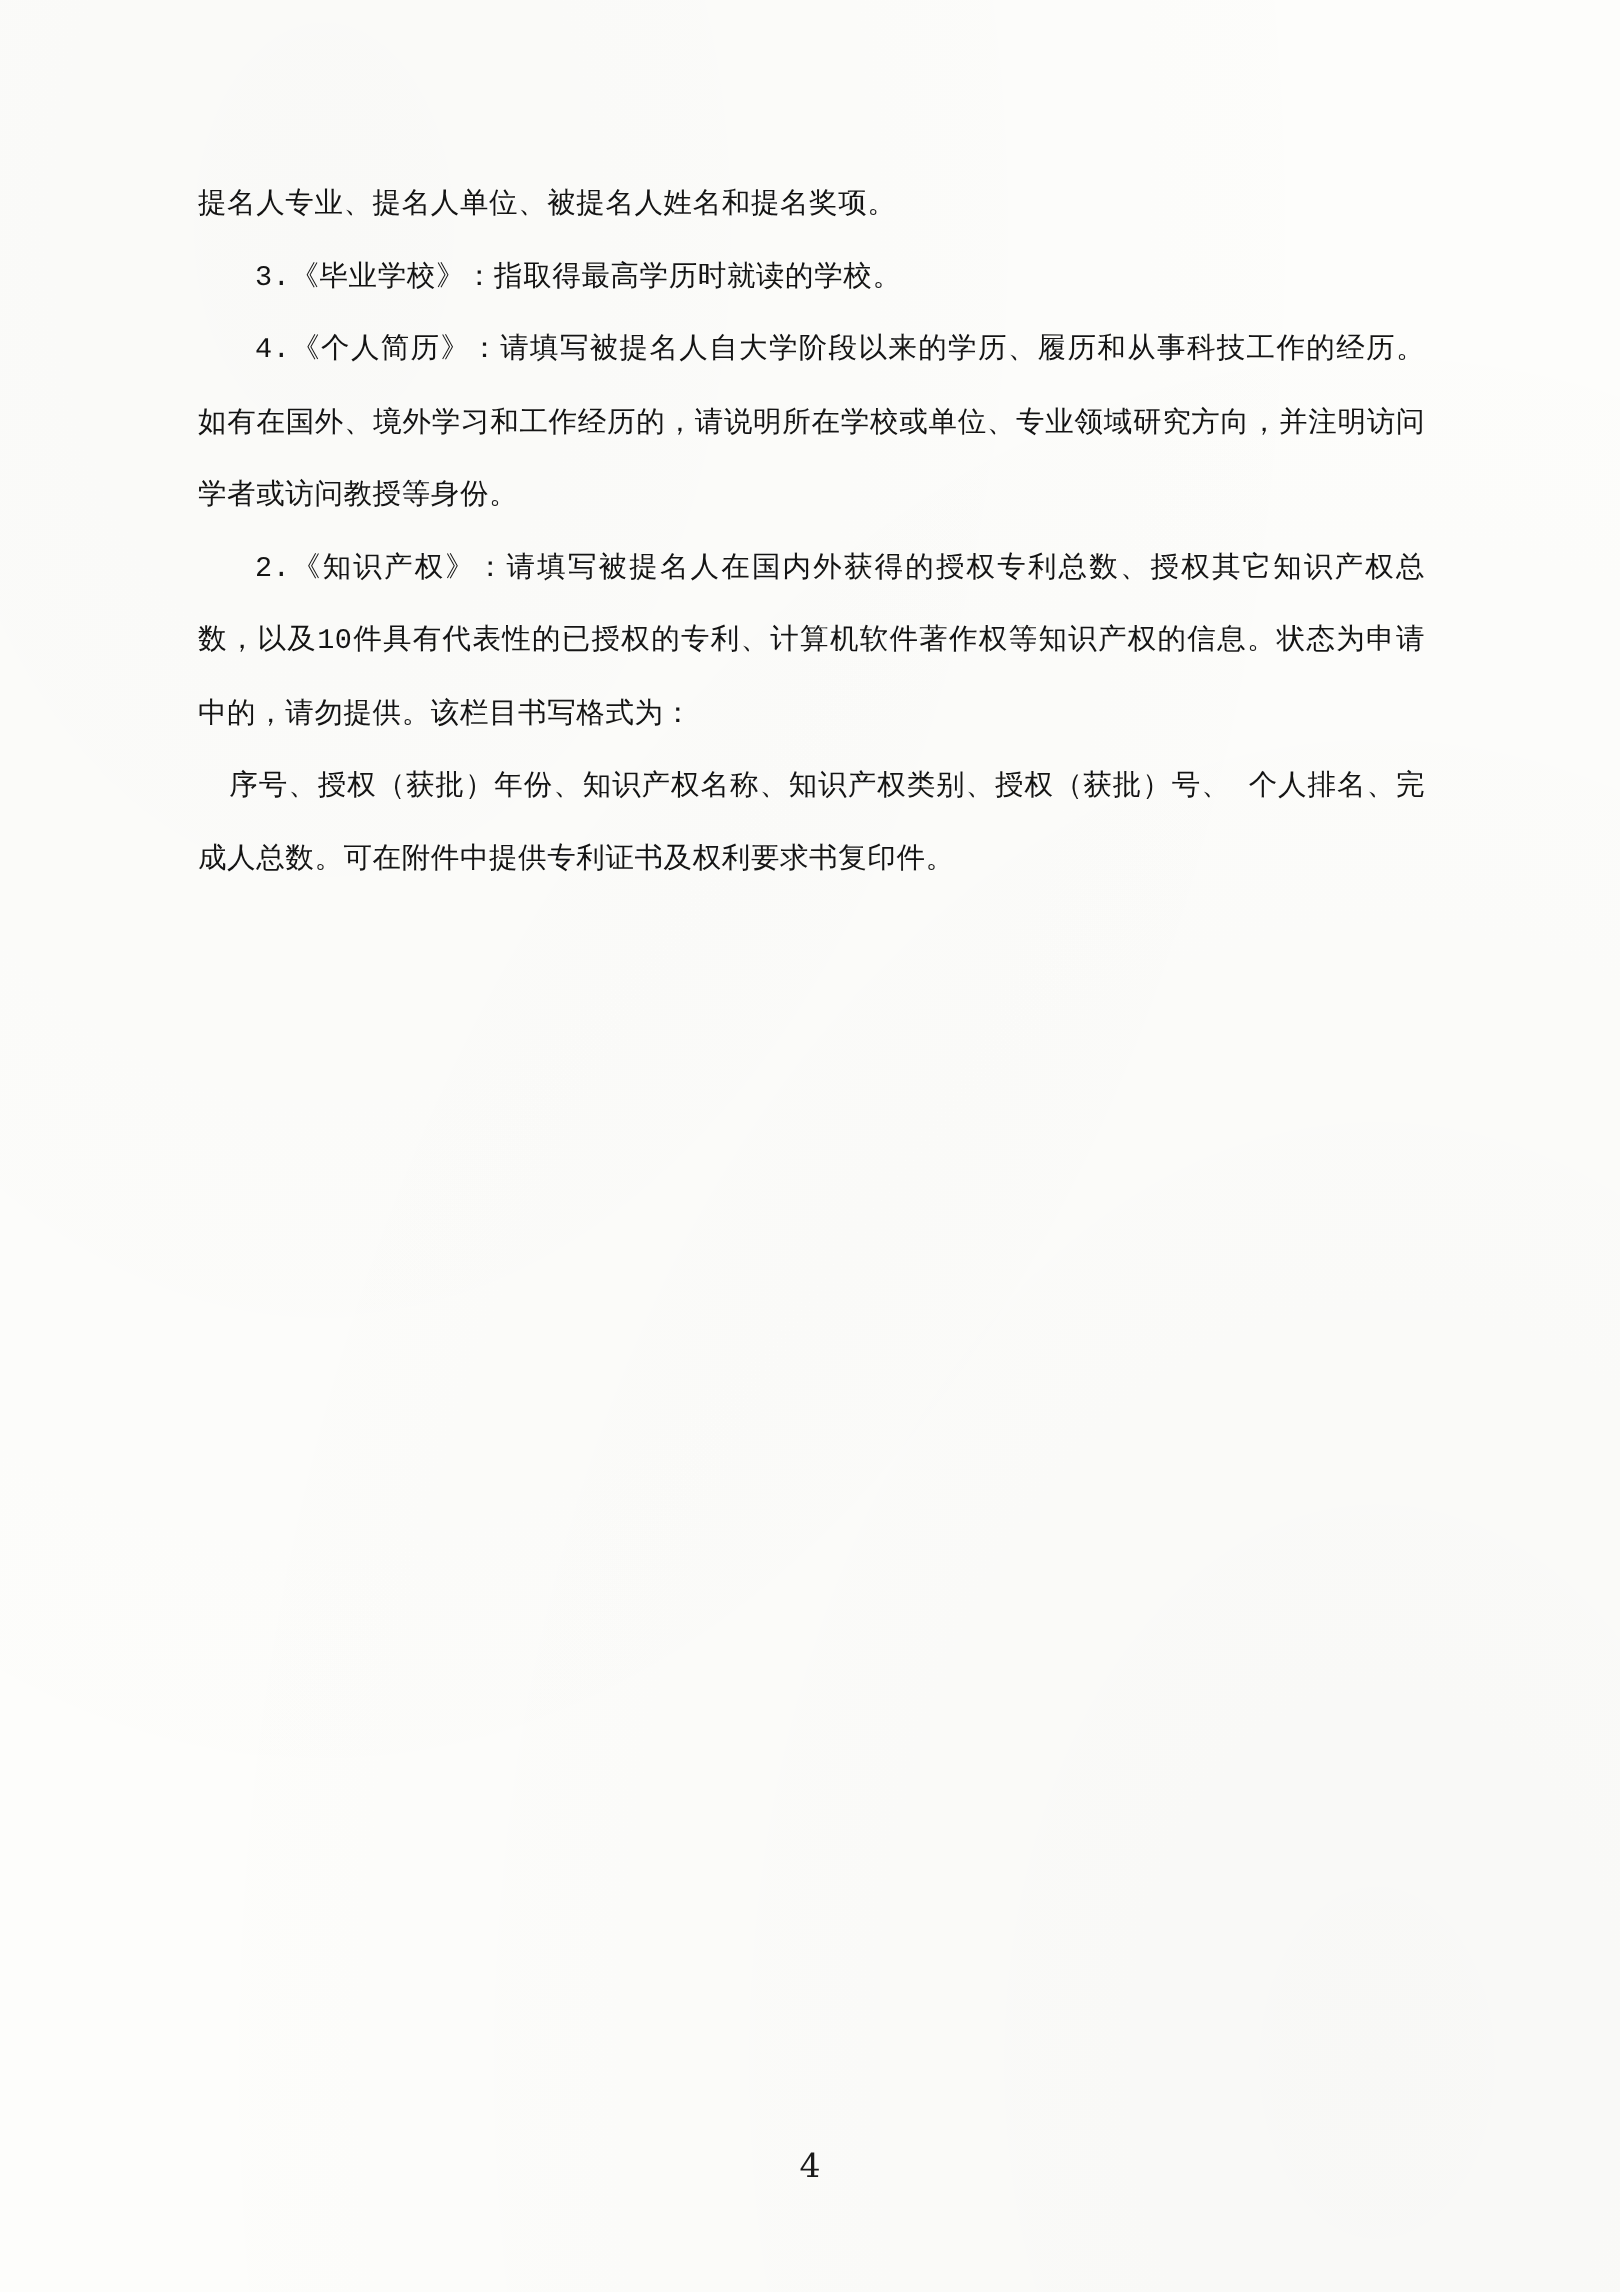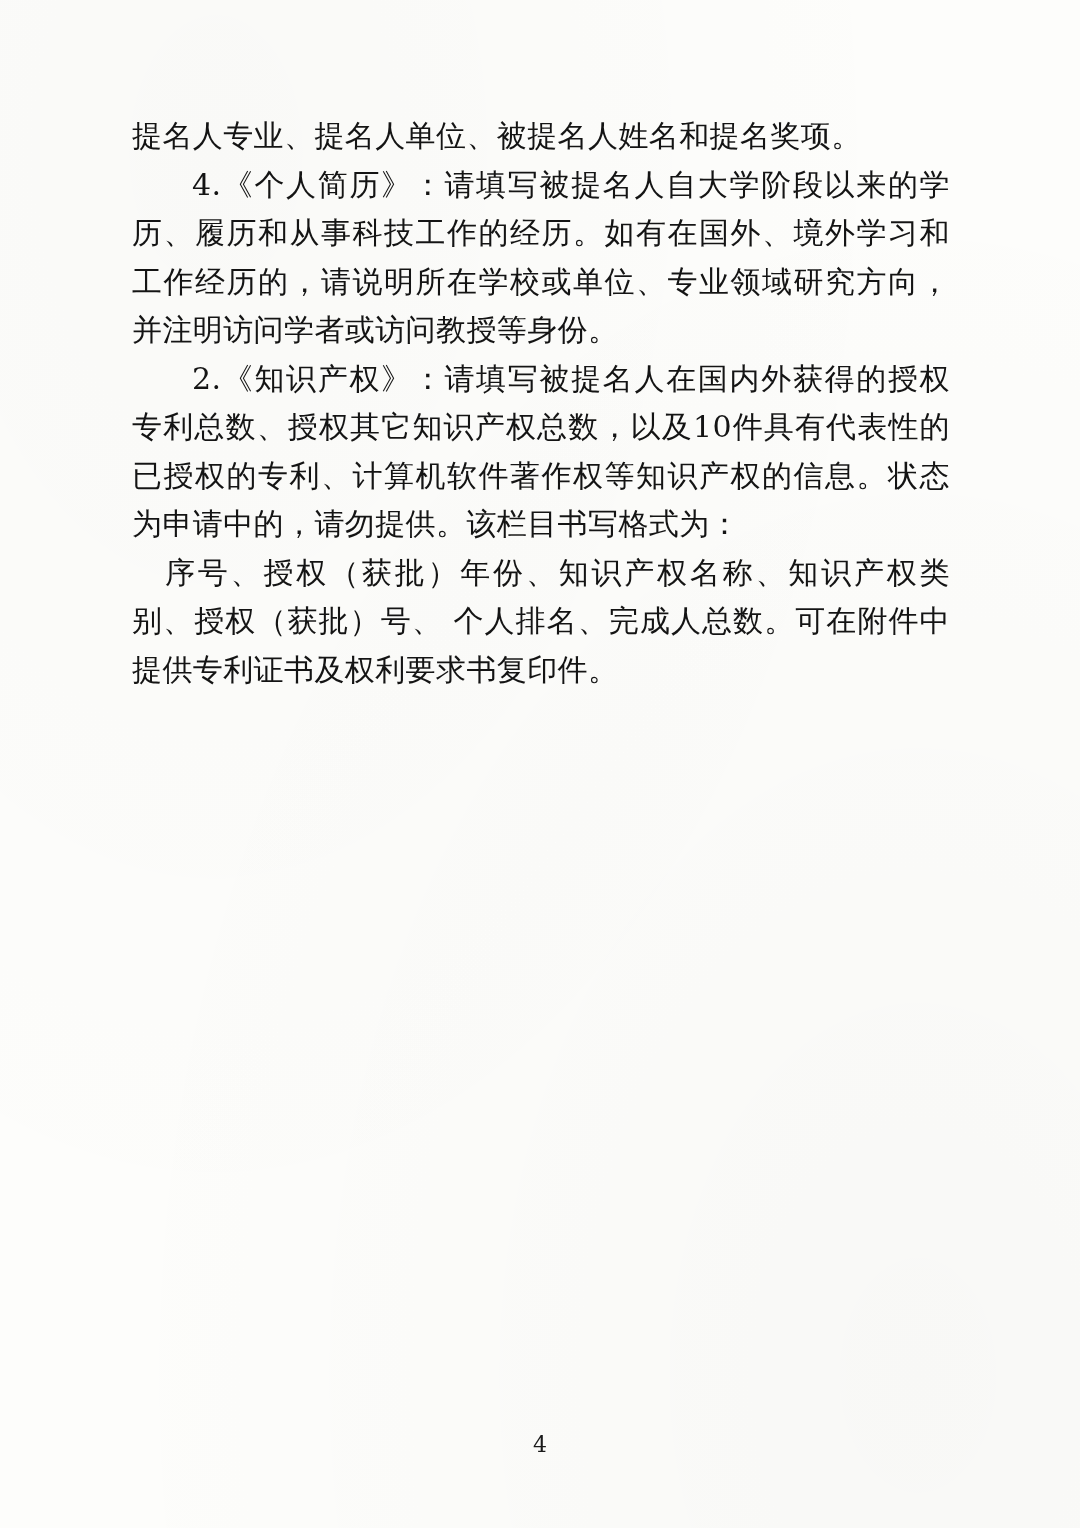--- a/index.html
+++ b/index.html
@@ -24,25 +24,26 @@
     background:
       radial-gradient(ellipse at 20% 10%, rgba(0,0,0,0.015), transparent 60%),
       radial-gradient(ellipse at 85% 90%, rgba(0,0,0,0.02), transparent 65%);
     pointer-events: none;
   }
   .body-text {
     position: absolute;
     top: 112px;
     left: 132px;
     width: 818px;
-    font-size: 30px;
+    font-size: 19px;
     line-height: 48.5px;
     letter-spacing: 0.4px;
     text-align: justify;
     text-justify: inter-ideograph;
+    font-family: Liberation Mono, monospace;
   }
   .para {
     margin: 0;
     text-indent: 2em;
   }
   .para.noindent {
     text-indent: 0;
   }
   .para.indent1 {
     text-indent: 1.1em;
@@ -58,20 +59,21 @@
     color: #1a1a1a;
   }
 </style>
 </head>
 <body>
 
 <div class="page">
 
   <div class="body-text">
     <p class="para noindent">提名人专业、提名人单位、被提名人姓名和提名奖项。</p>
+    <p class="para">3.《毕业学校》：指取得最高学历时就读的学校。</p>
     <p class="para">4.《个人简历》：请填写被提名人自大学阶段以来的学历、履历和从事科技工作的经历。如有在国外、境外学习和工作经历的，请说明所在学校或单位、专业领域研究方向，并注明访问学者或访问教授等身份。</p>
     <p class="para">2.《知识产权》：请填写被提名人在国内外获得的授权专利总数、授权其它知识产权总数，以及10件具有代表性的已授权的专利、计算机软件著作权等知识产权的信息。状态为申请中的，请勿提供。该栏目书写格式为：</p>
     <p class="para indent1">序号、授权（获批）年份、知识产权名称、知识产权类别、授权（获批）号、 个人排名、完成人总数。可在附件中提供专利证书及权利要求书复印件。</p>
   </div>
 
   <div class="page-number">4</div>
 
 </div>
 
 </body></html>

